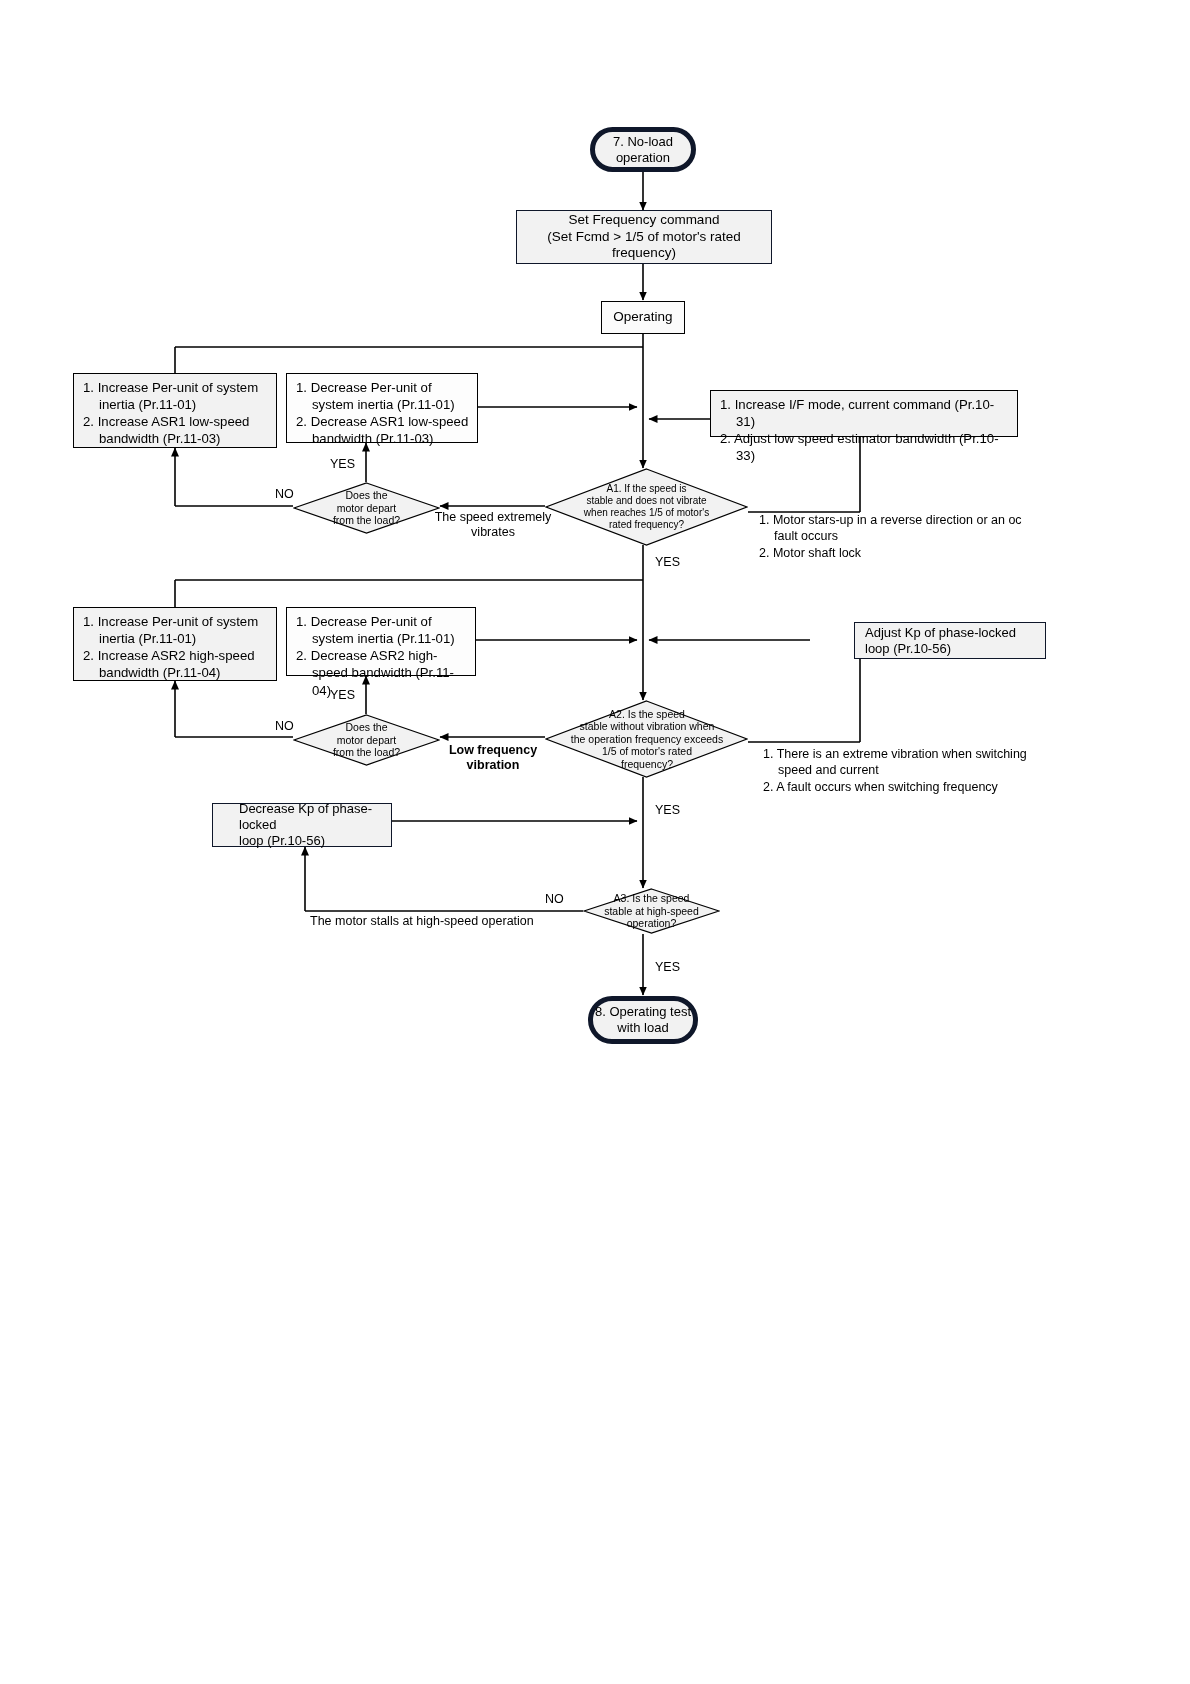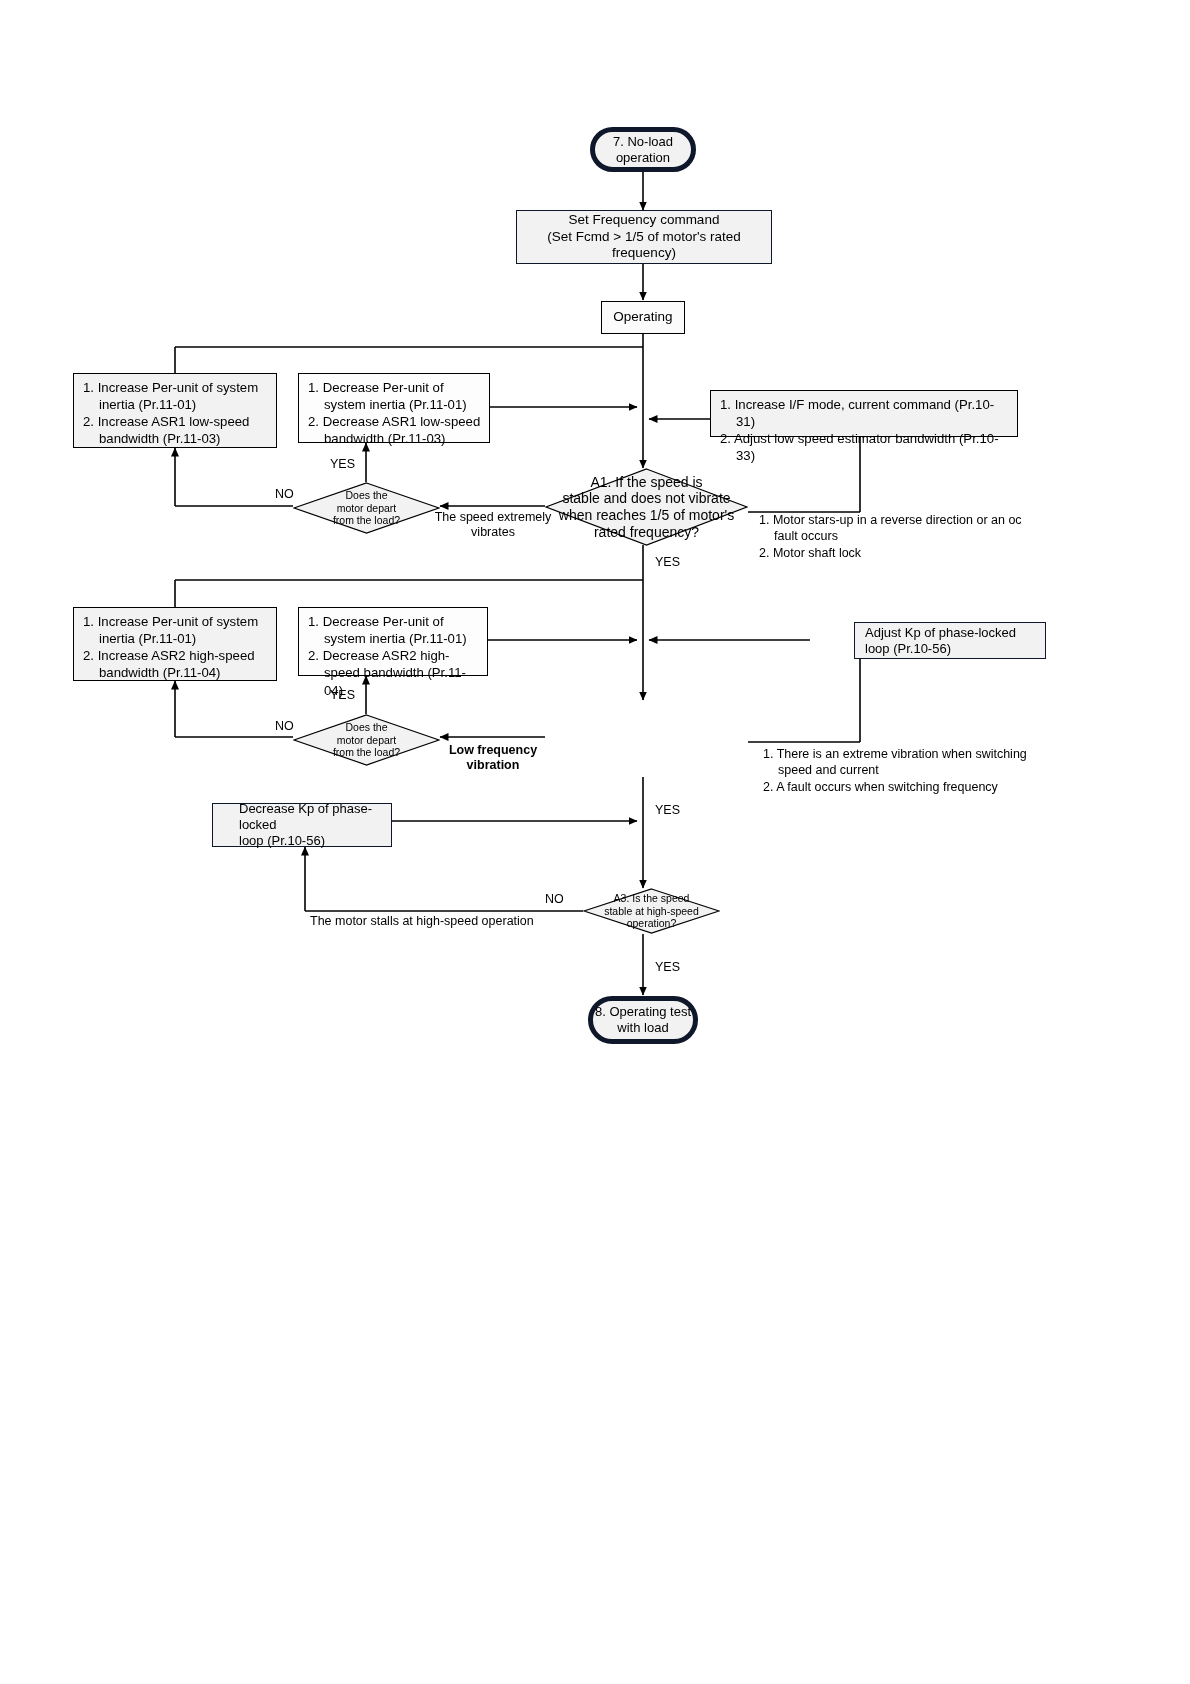--- a/index.html
+++ b/index.html
@@ -62,36 +62,35 @@
   }
   .listbox .li {
     display: block;
     padding-left: 16px;
     text-indent: -16px;
     line-height: 1.30;
     white-space: pre-wrap;
   }
   .listbox.white {
     background: #fdfdfd;
-    margin-left: 12px;
   }
   .diamond-wrap {
     position: absolute;
   }
   .diamond-label {
     position: absolute;
     left: 0;
     top: 0;
     width: 100%;
     height: 100%;
     display: flex;
     align-items: center;
     justify-content: center;
     text-align: center;
-    font-size: 14px;
+    font-size: 10px;
     line-height: 1.18;
     pointer-events: none;
   }
   .diamond-label.small {
     font-size: 10.5px;
   }
   .edge-label {
     position: absolute;
     font-size: 12.5px;
     line-height: 1.2;
@@ -241,20 +240,30 @@
   <div class="node listbox white" style="left:286px; top:607px; width:190px; height:69px;">
     <span class="li">1. Decrease Per-unit of  system inertia (Pr.11-01)</span>
     <span class="li">2. Decrease ASR2 high-speed bandwidth (Pr.11-04)</span>
   </div>
 
   <div class="node proc" style="left:810px; top:622px; width:192px; height:37px; justify-content:flex-start; text-align:left; padding-left:10px; font-size:13px;margin-left:44px;">
     <span class="pre">Adjust Kp of phase-locked
 loop (Pr.10-56)</span>
   </div>
 
+  <div class="diamond-wrap" style="left:545px; top:700px; width:203px; height:78px;">
+    <svg width="203" height="78" viewBox="0 0 203 78" xmlns="http://www.w3.org/2000/svg">
+      <polygon points="101.5,1 202,39 101.5,77 1,39" fill="#f2f2f2" stroke="#000000" stroke-width="1.2"></polygon>
+    </svg>
+    <div class="diamond-label small pre" style="width:230px; left:-13px;">A2. Is the speed
+stable without vibration when
+the operation frequency exceeds
+1/5 of motor's rated
+frequency?</div>
+  </div>
 
   <div class="diamond-wrap" style="left:293px; top:714px; width:147px; height:52px;">
     <svg width="147" height="52" viewBox="0 0 147 52" xmlns="http://www.w3.org/2000/svg">
       <polygon points="73.5,1 146,26 73.5,51 1,26" fill="#f2f2f2" stroke="#000000" stroke-width="1.2"></polygon>
     </svg>
     <div class="diamond-label small pre">Does the
 motor depart
 from the load?</div>
   </div>
 

